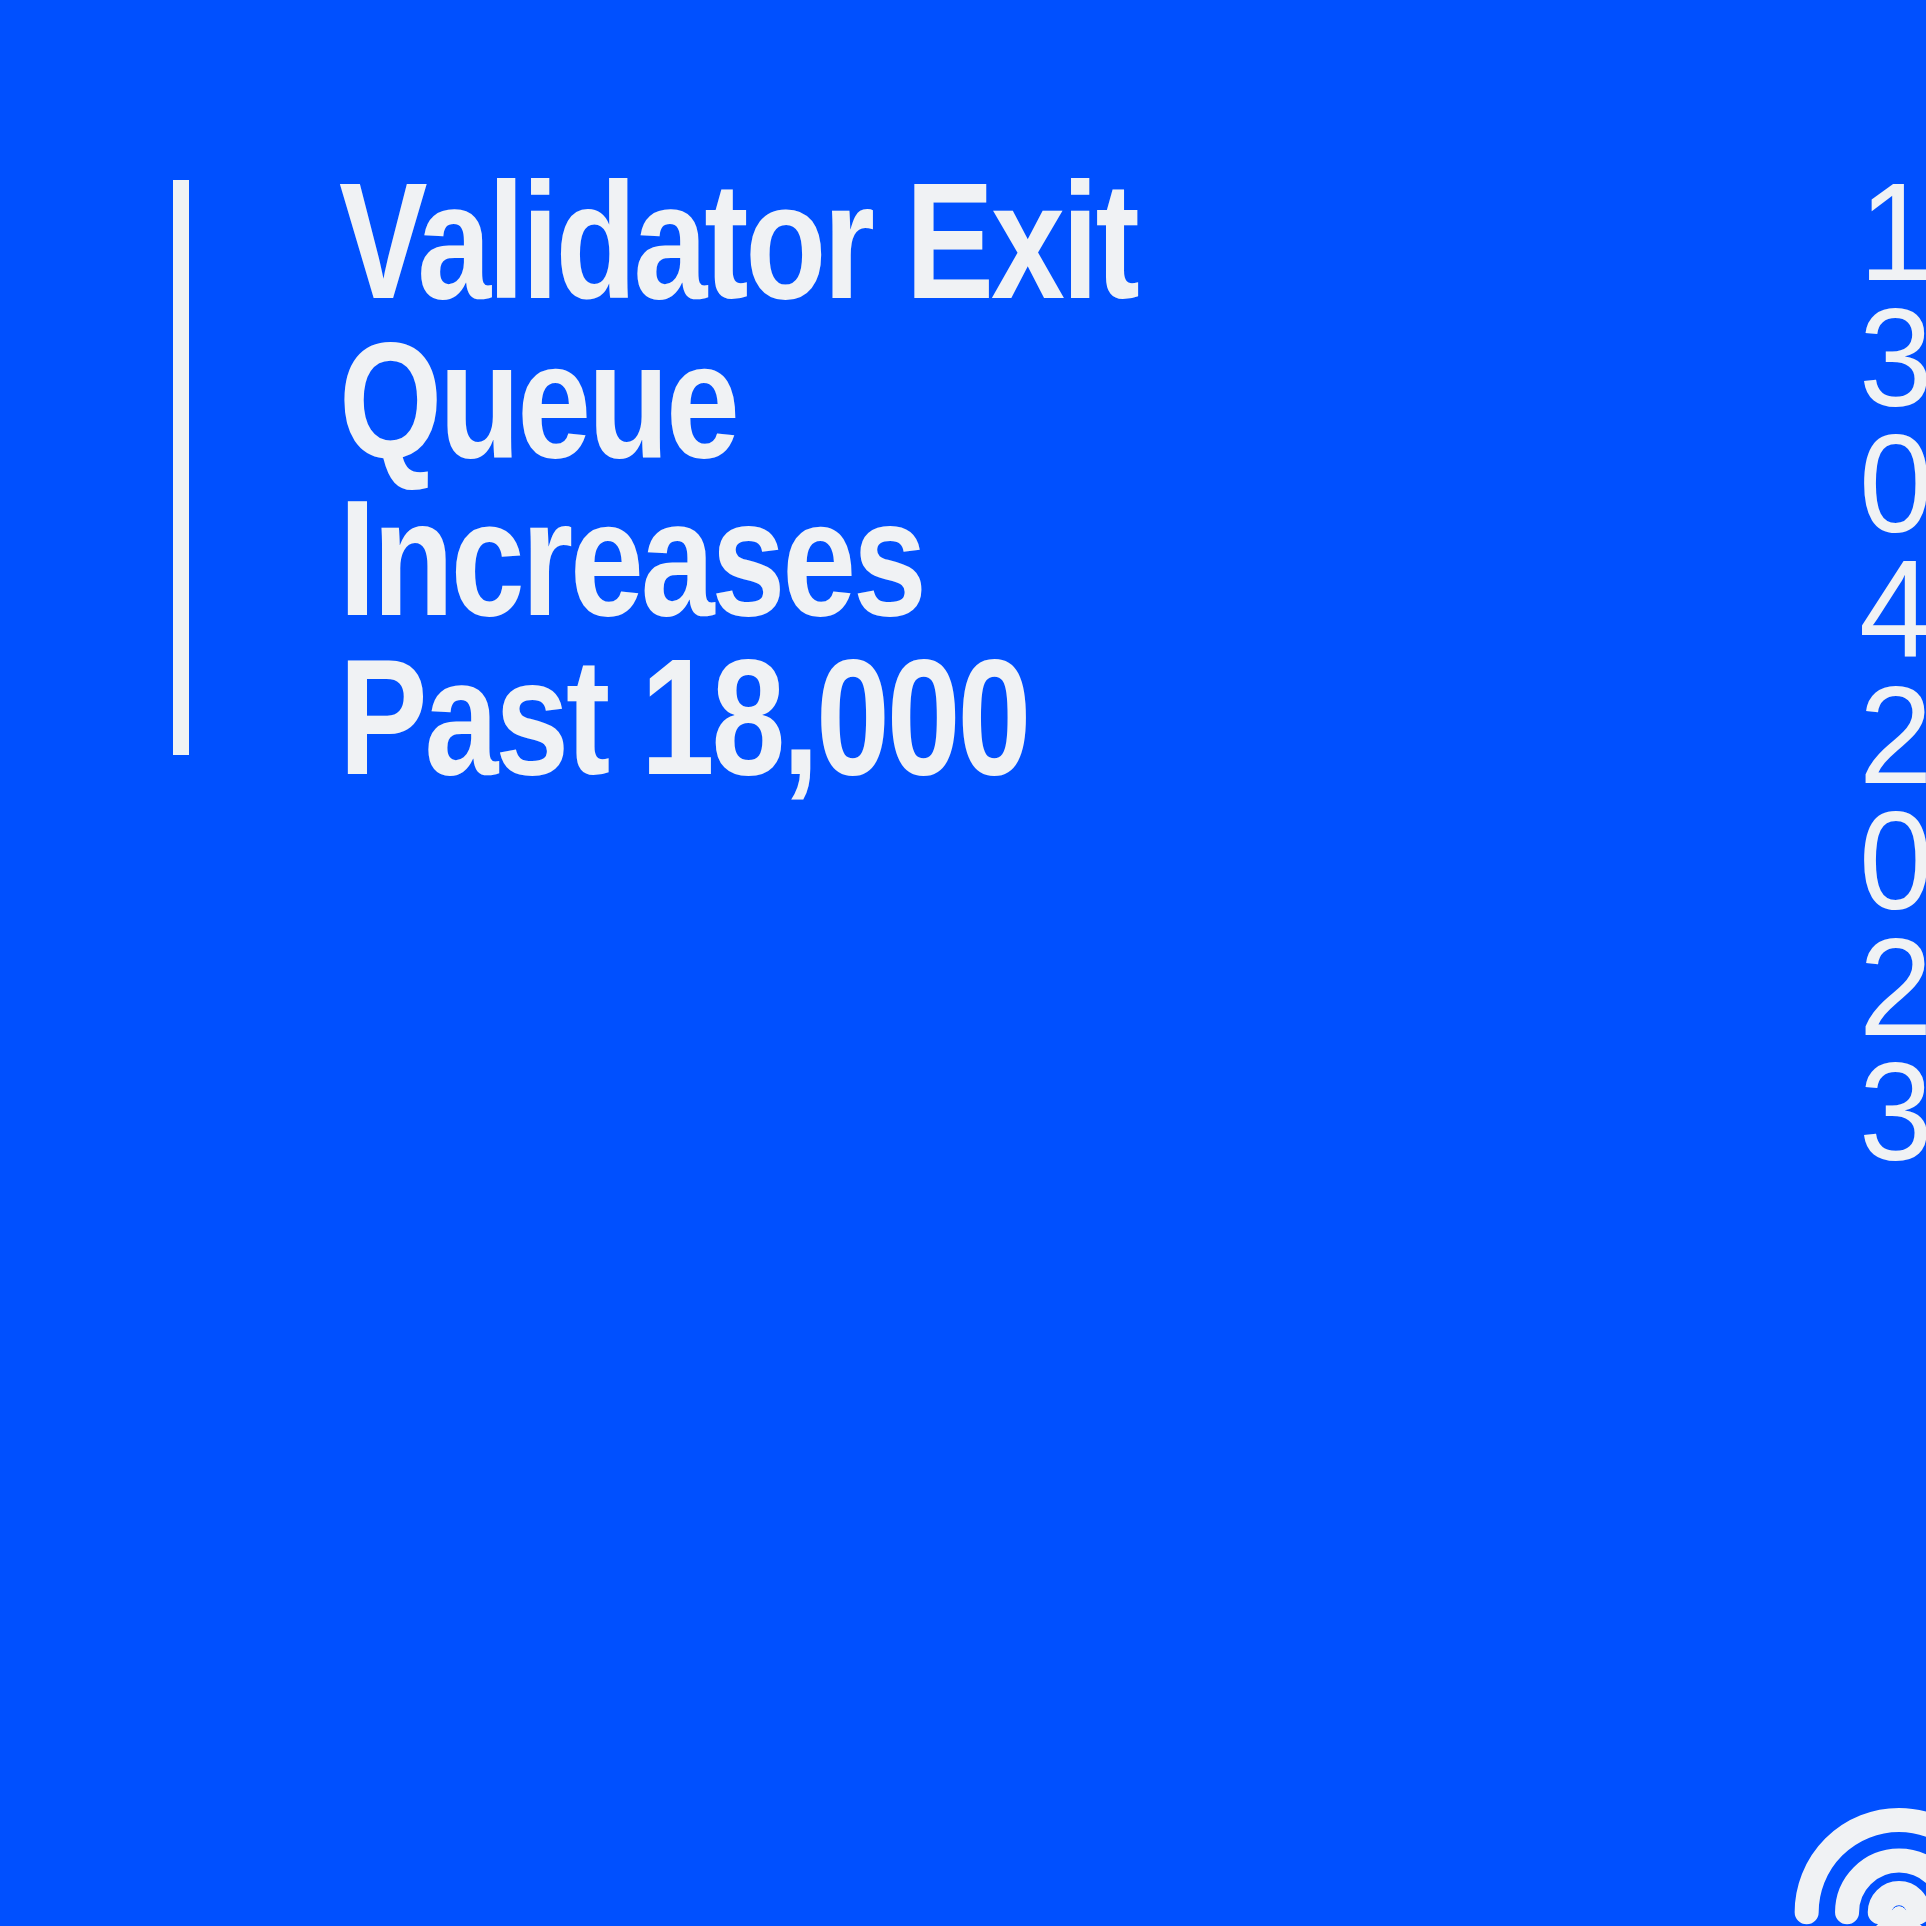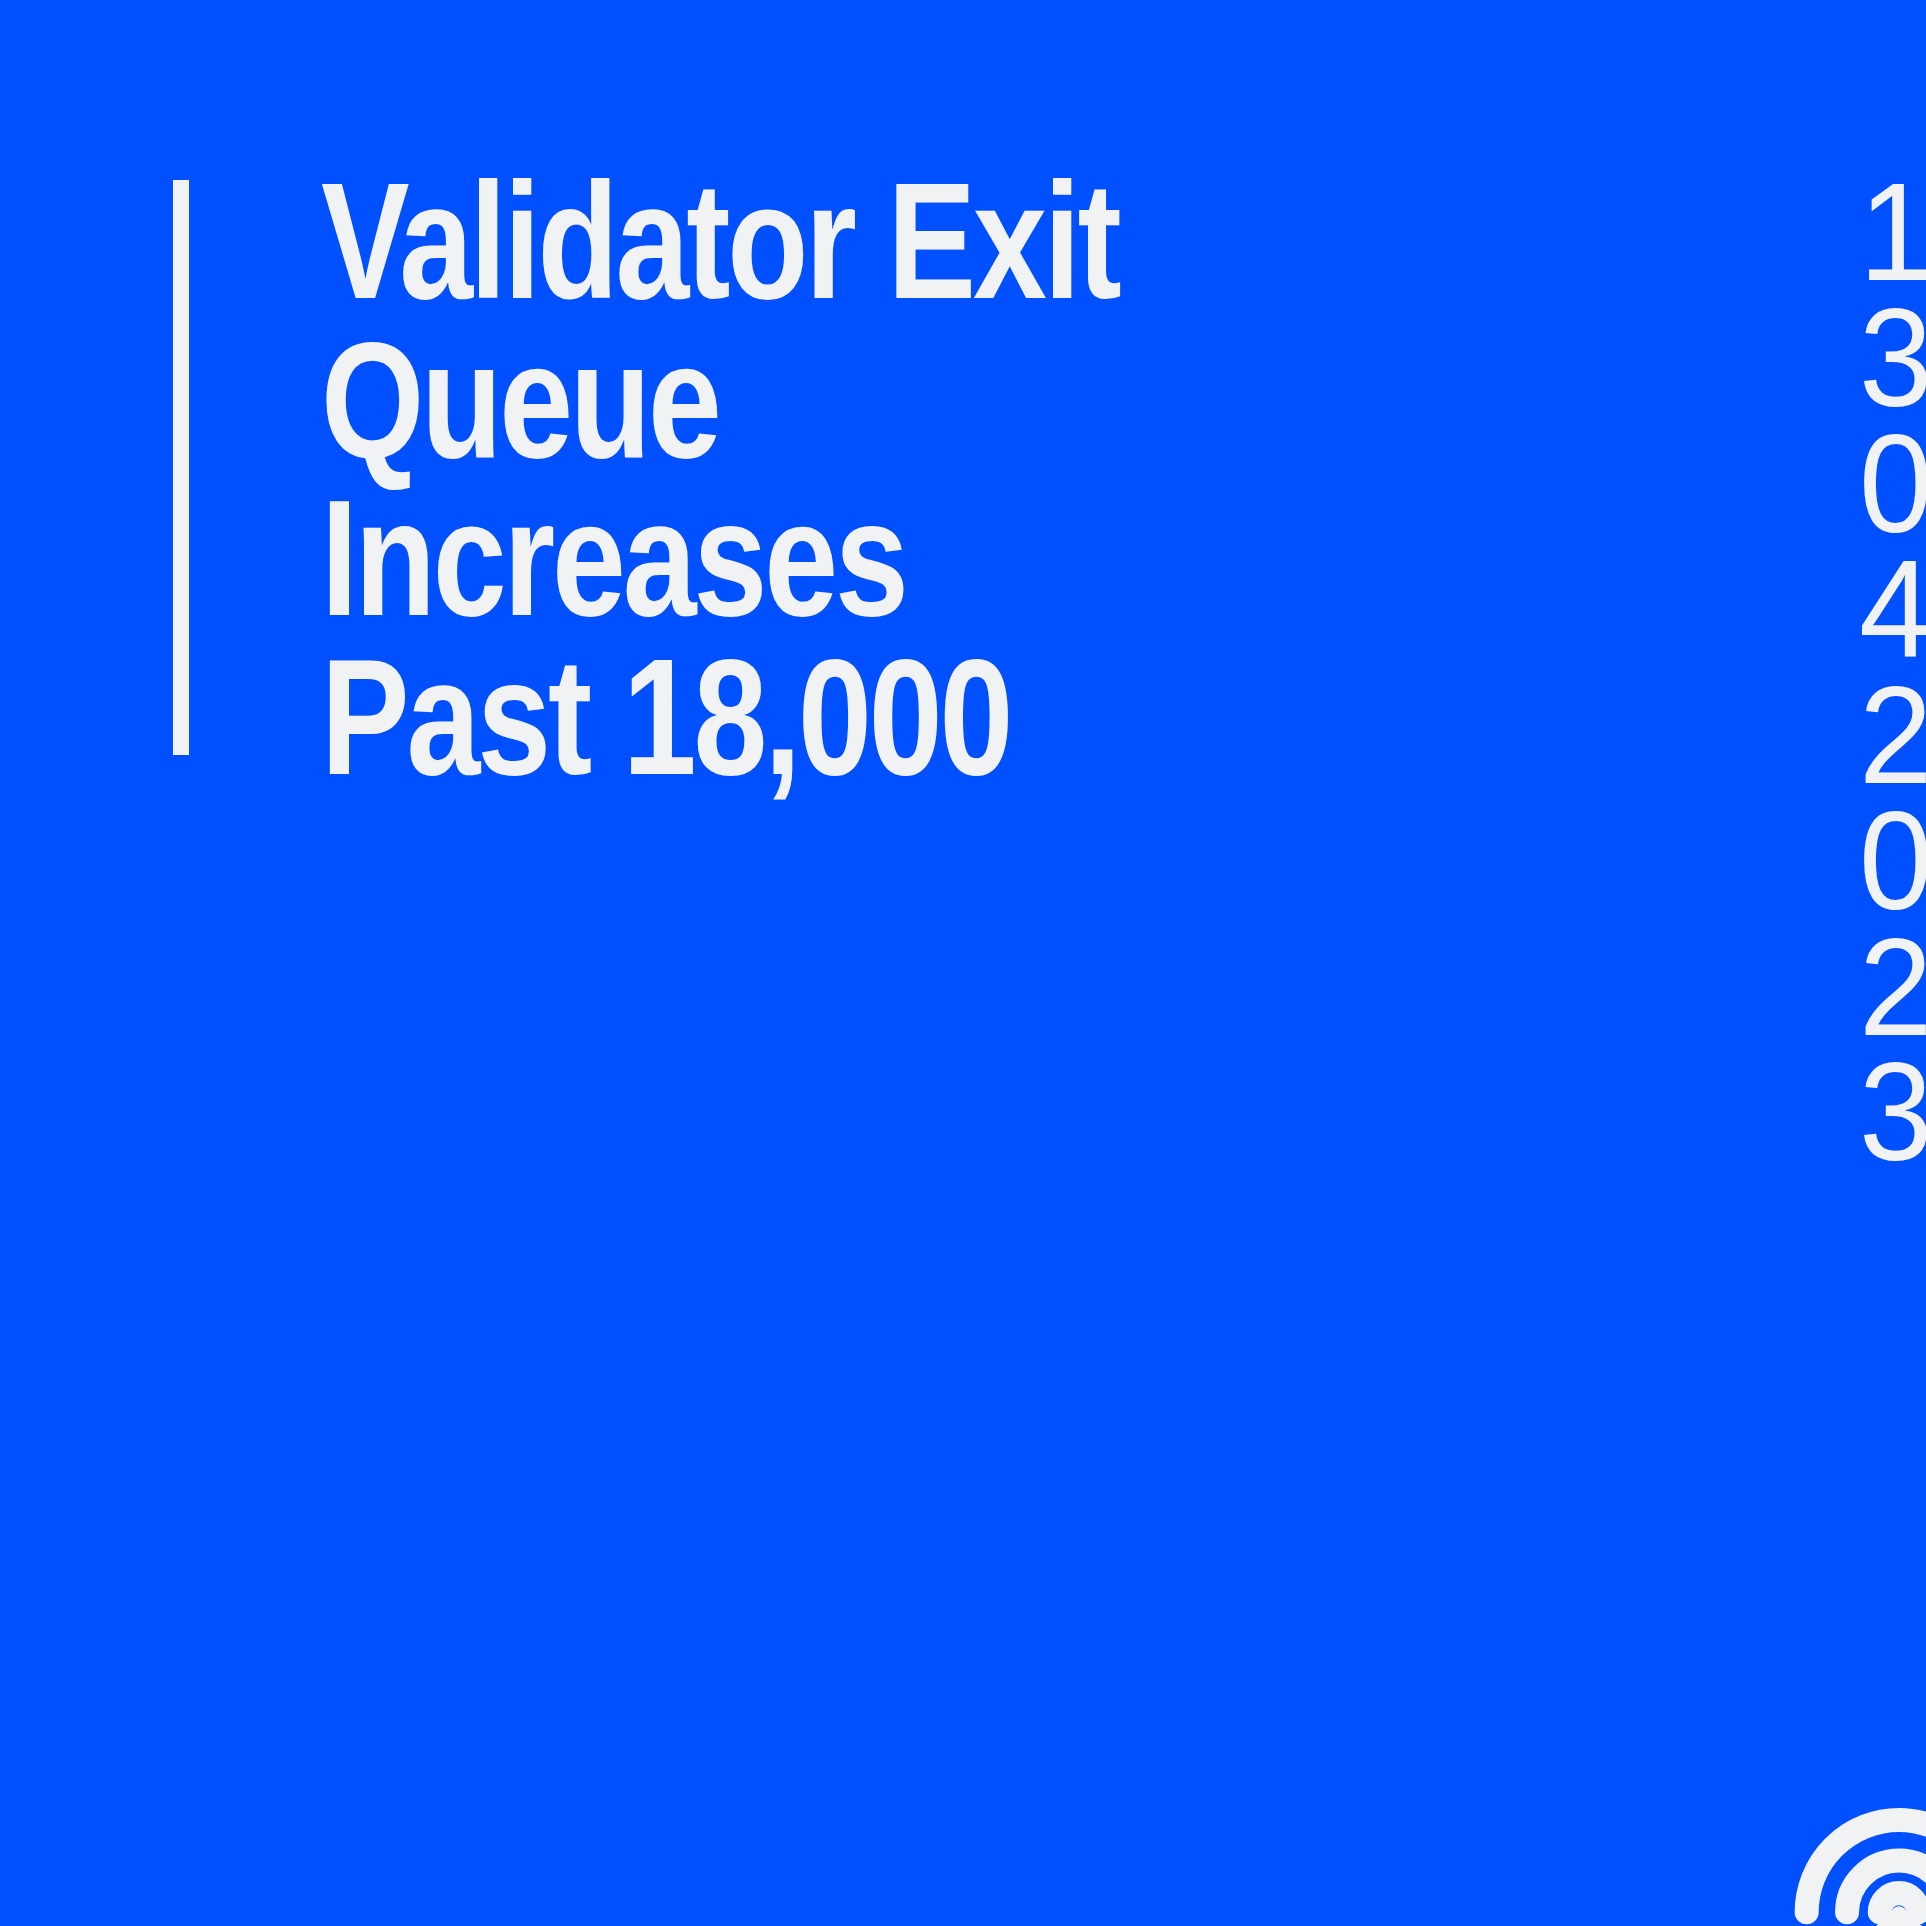--- a/index.html
+++ b/index.html
@@ -24,21 +24,21 @@
     left: 173px;
     top: 180px;
     width: 16px;
     height: 575px;
     background: #f0f2f4;
   }
 
   
   .headline {
     position: absolute;
-    left: 321px;
+    left: 339px;
     top: 162px;
     width: 1348px;
   }
 
   .headline-line {
     display: block;
     color: #f0f2f4;
     font-family: "Liberation Sans", sans-serif;
     font-weight: 700;
     font-size: 166px;

